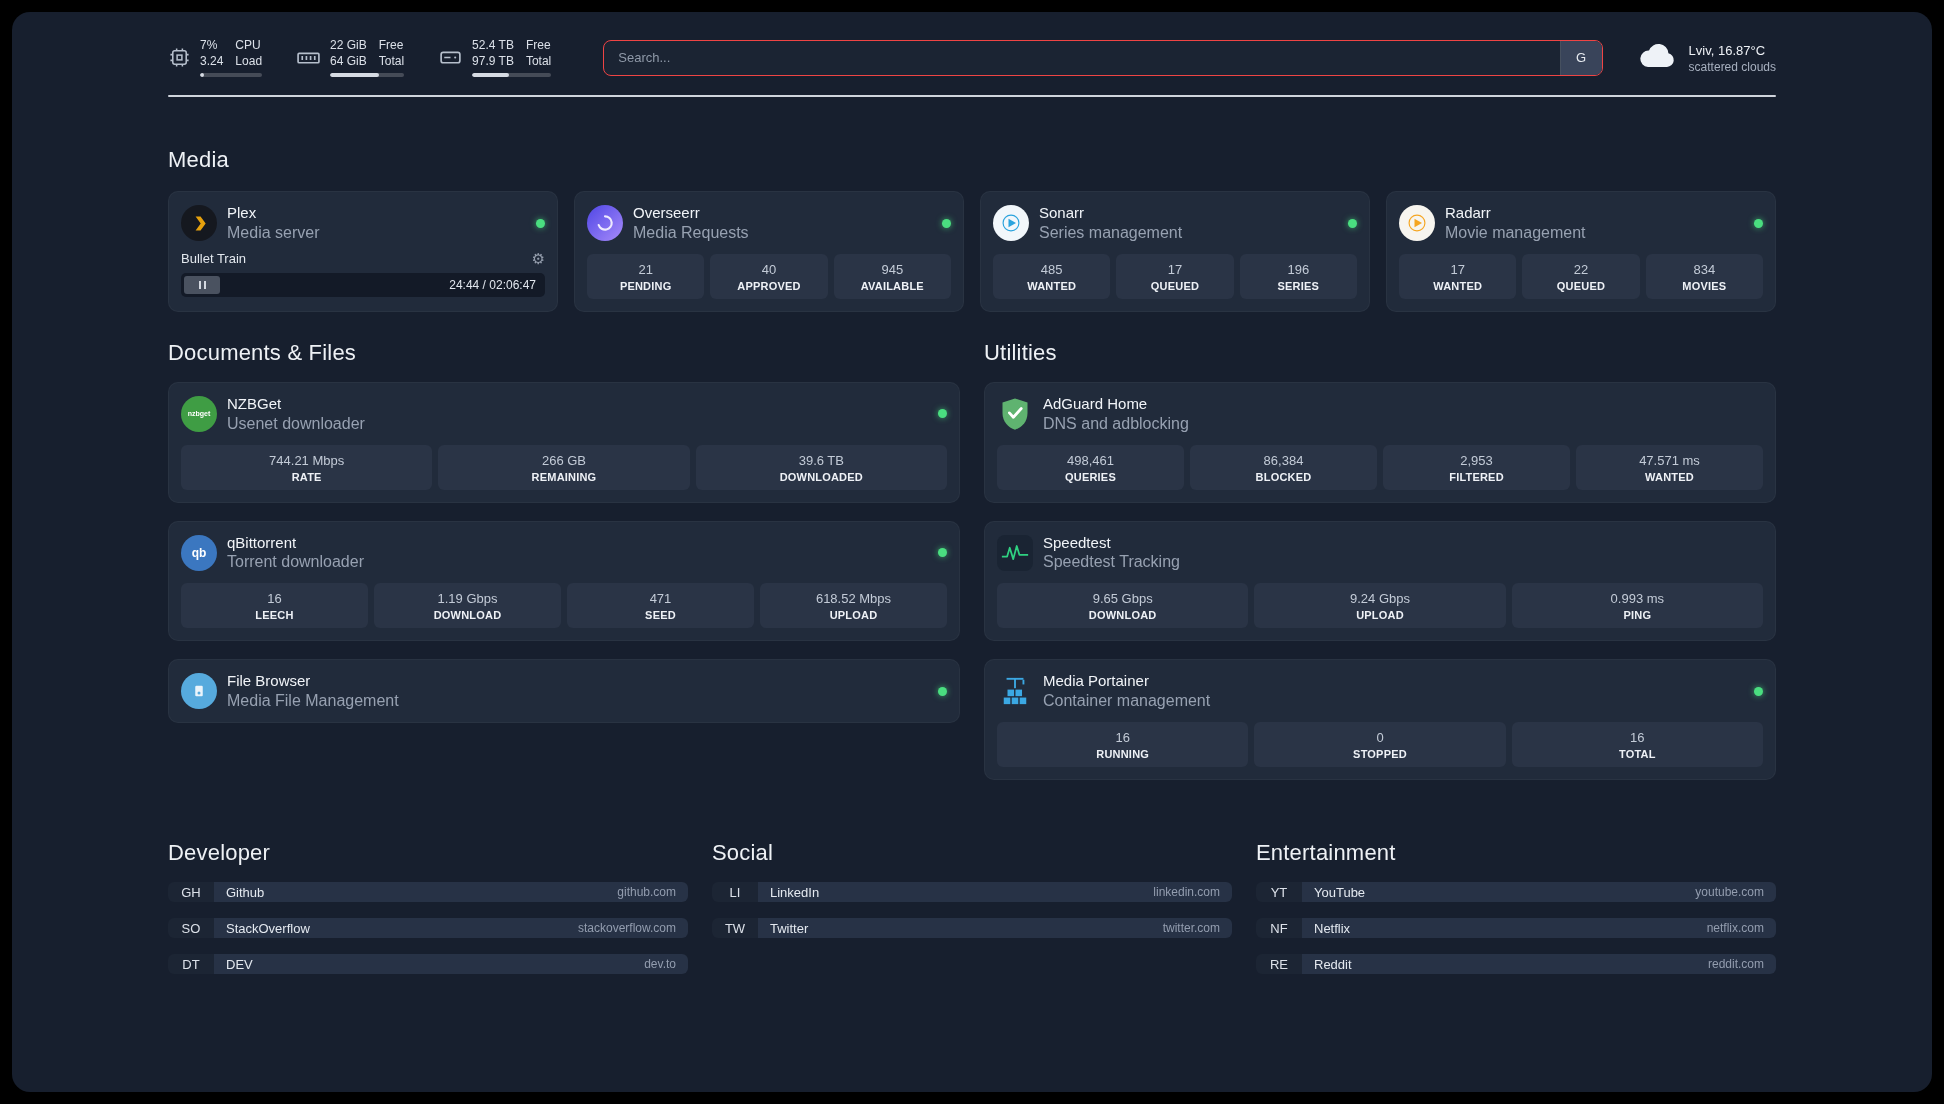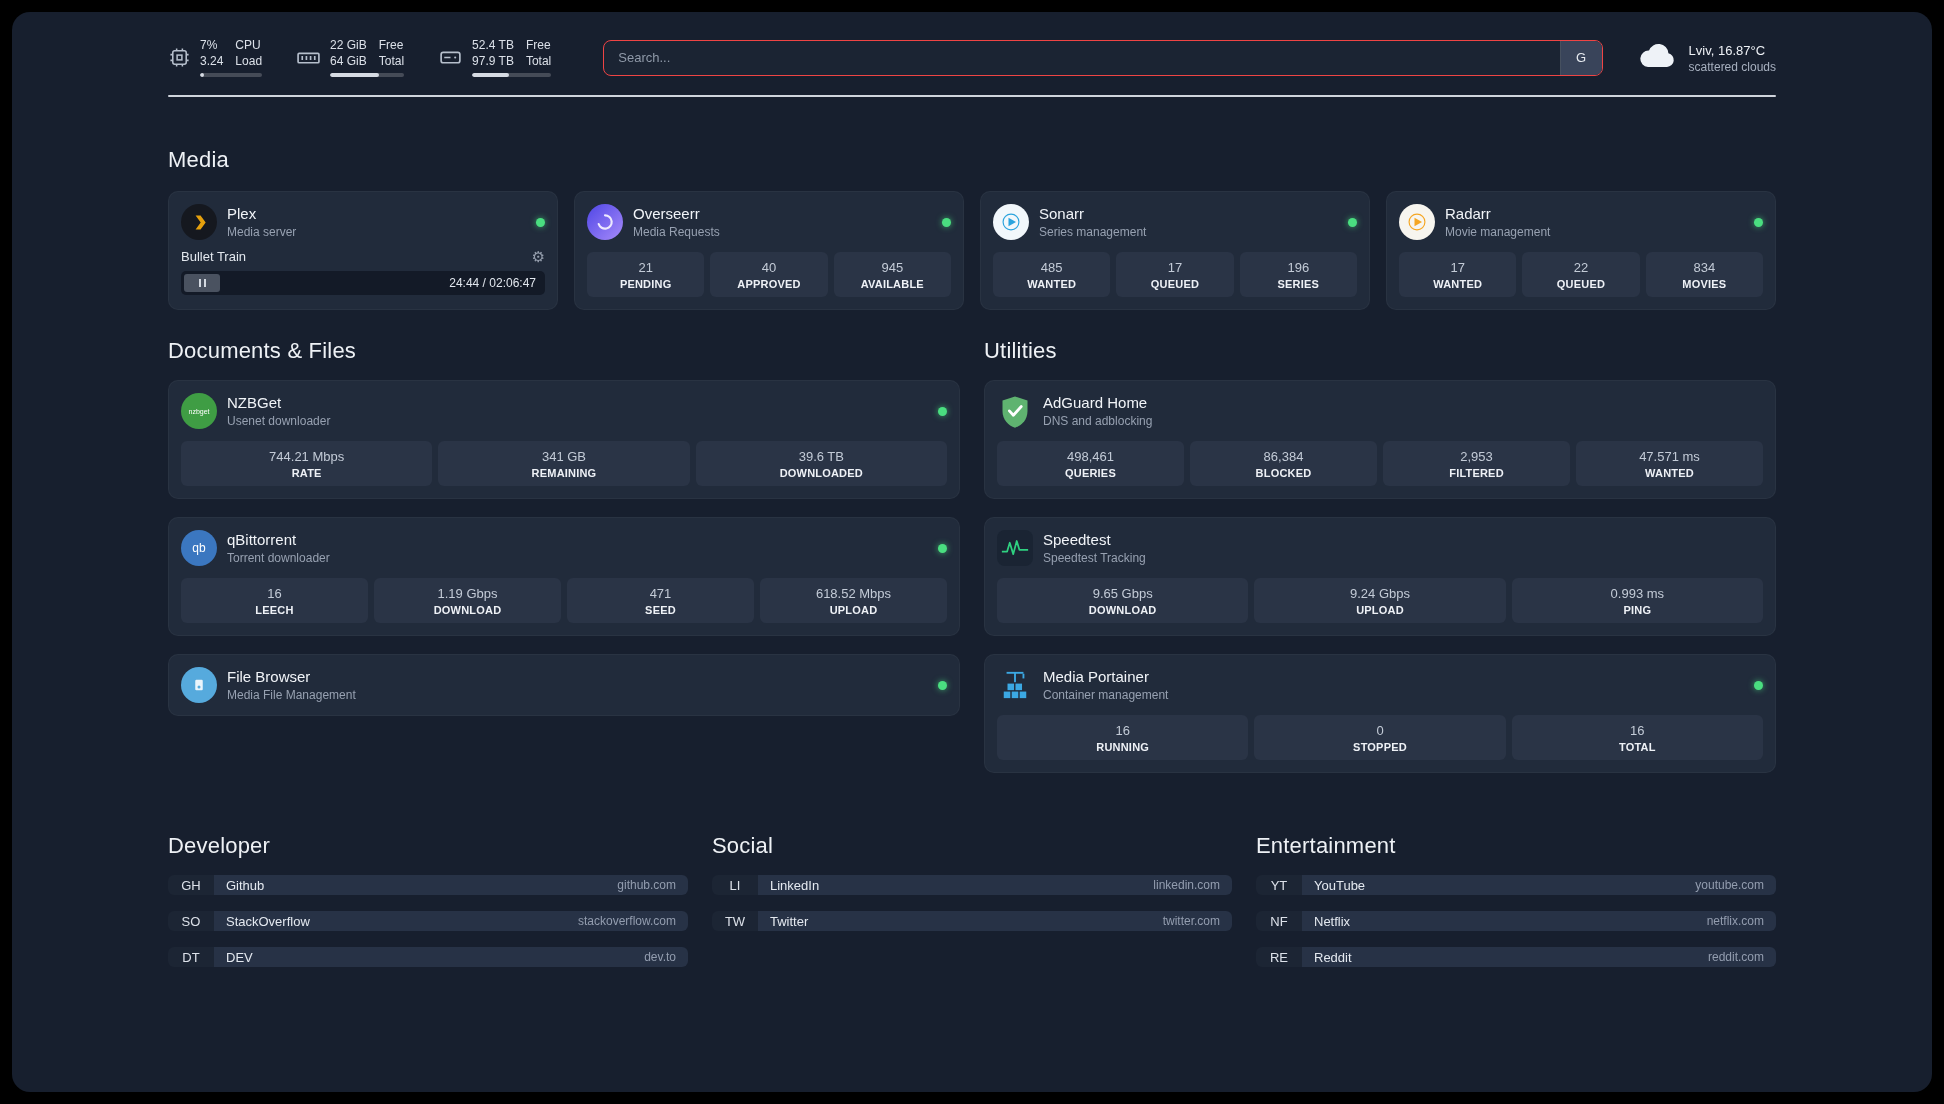--- a/index.html
+++ b/index.html
@@ -43,41 +43,41 @@
 
   
   .card { background:#212b3b; border:1px solid rgba(255,255,255,0.04); border-radius:10px;
           padding:12px; cursor:pointer; }
   .head { display:flex; align-items:center; }
   .icn { width:36px; height:36px; border-radius:8px; display:flex; align-items:center;
          justify-content:center; flex:0 0 36px; overflow:hidden; }
   .icn.round { border-radius:50%; }
   .t { margin-left:10px; min-width:0; }
   .n { font-size:15px; font-weight:500; color:#f1f4f8; line-height:1.25; }
-  .s { font-size:12px; color:#97a1b1; margin-top:1px; }
+  .s { font-size:16px; color:#97a1b1; margin-top:1px; }
   .dot { width:9px; height:9px; border-radius:50%; background:#4ade80; margin-left:auto;
          box-shadow:0 0 6px rgba(74,222,128,.7); flex:0 0 9px; align-self:center; }
   .stats { display:flex; gap:6px; margin-top:12px; }
   .stat { flex:1; background:#2a3446; border-radius:6px; text-align:center; padding:8px 4px 7px 4px; }
   .sv { font-size:13px; color:#c3cbd7; }
   .sl { font-size:11px; font-weight:bold; color:#eef1f6; margin-top:3px; letter-spacing:.2px; }
 
   
   .trackrow { display:flex; align-items:center; margin-top:9px; }
   .trackname { font-size:13px; color:#e3e8ee; }
   .gear { margin-left:auto; font-size:15px; color:#949dac; cursor:pointer; line-height:1; }
   .pbar { margin-top:7px; height:24px; background:#131a27; border-radius:5px;
           display:flex; align-items:center; }
   .pause { width:36px; height:18px; margin-left:3px; background:#4a5260; border-radius:3px;
            display:flex; align-items:center; justify-content:center; gap:3px; cursor:pointer; }
   .pause i { display:block; width:2px; height:8px; background:#d4d9e1; }
   .ptime { margin-left:auto; margin-right:9px; font-size:12px; color:#e2e7ee; }
 
   
-  .icn .tx { color:#fff; font-weight:normal; }
+  .icn .tx { color:#fff; font-weight:bold; }
 
   
   .bm { display:flex; height:20px; margin-bottom:16px; border-radius:6px; overflow:hidden; cursor:pointer; }
   .ab { width:46px; background:#1c2534; display:flex; align-items:center; justify-content:center;
         font-size:13px; color:#dce1e9; flex:0 0 46px; }
   .bbar { flex:1; background:#273246; display:flex; align-items:center; padding:0 12px; }
   .bn { font-size:13px; color:#e4e9f0; }
   .bd { margin-left:auto; font-size:12px; color:#93-; color:#939daf; }
 </style>
 </head>
@@ -320,21 +320,21 @@
               <div class="s">Usenet downloader</div>
             </div>
             <span class="dot"></span>
           </div>
           <div class="stats">
             <div class="stat">
                   <div class="sv">744.21 Mbps</div>
                   <div class="sl">RATE</div>
                 </div>
             <div class="stat">
-                  <div class="sv">341 GB</div>
+                  <div class="sv">266 GB</div>
                   <div class="sl">REMAINING</div>
                 </div>
             <div class="stat">
                   <div class="sv">39.6 TB</div>
                   <div class="sl">DOWNLOADED</div>
                 </div>
           </div>
         </div>
 
         <div class="card">

